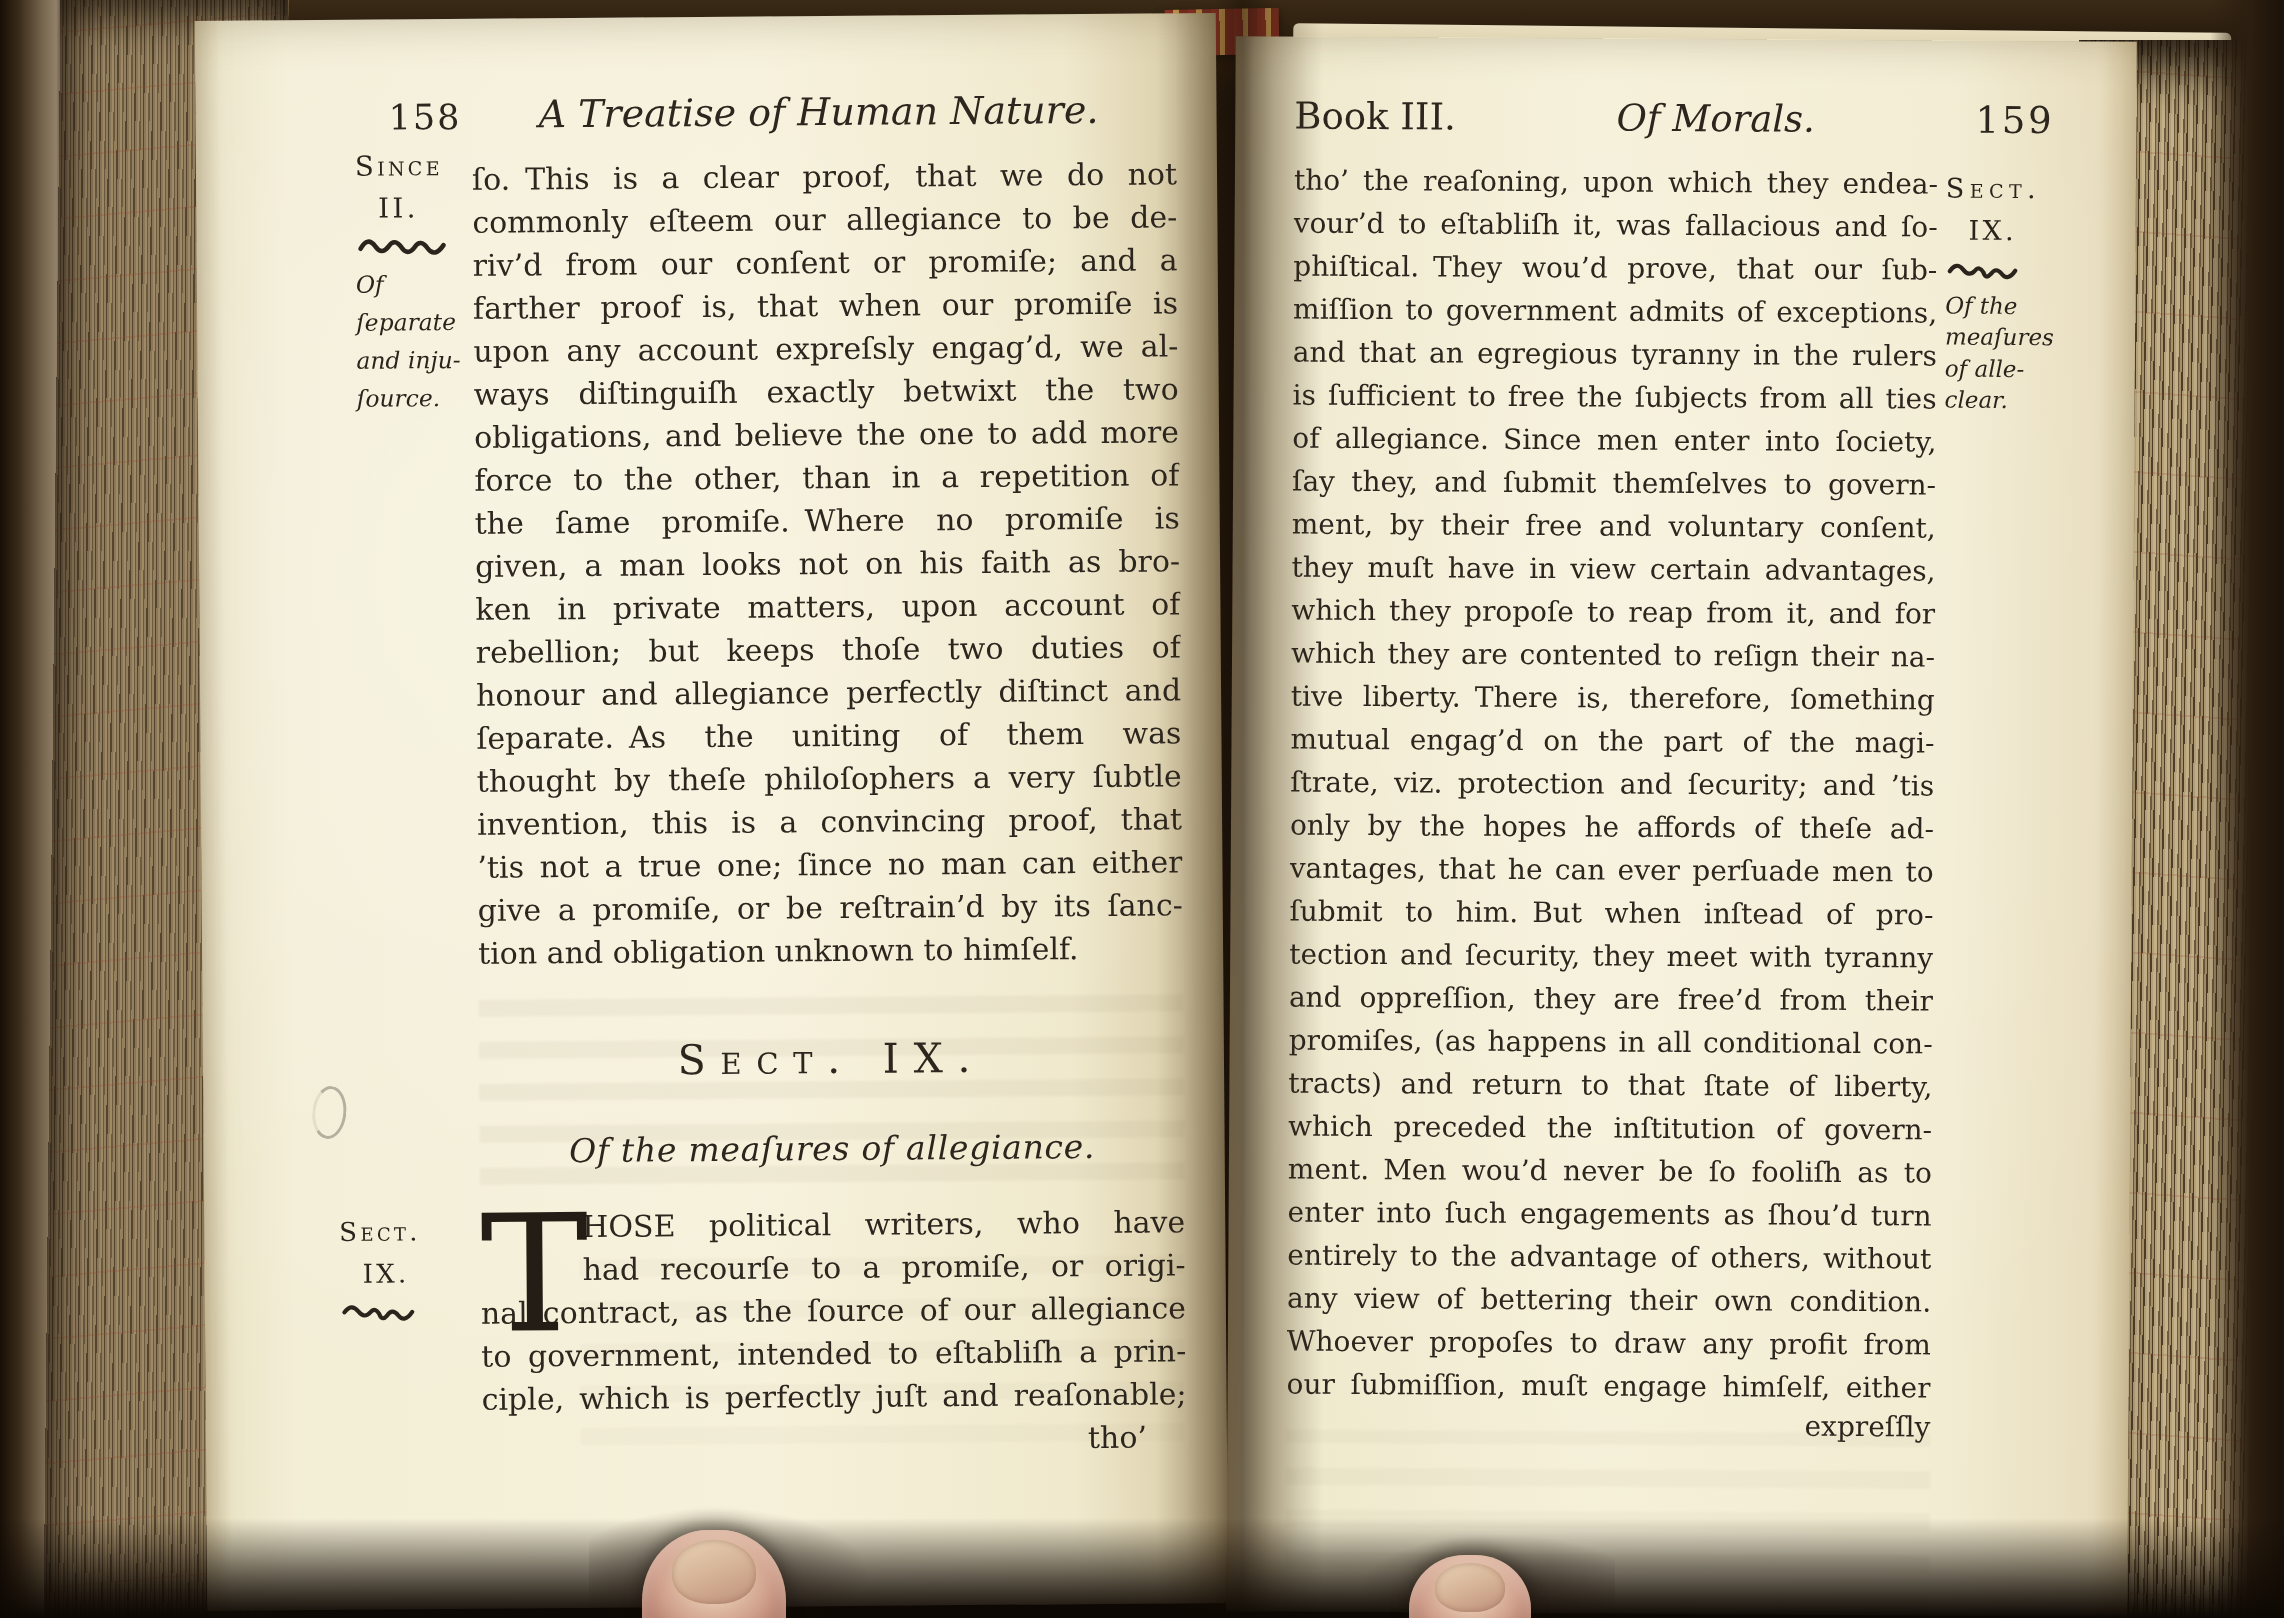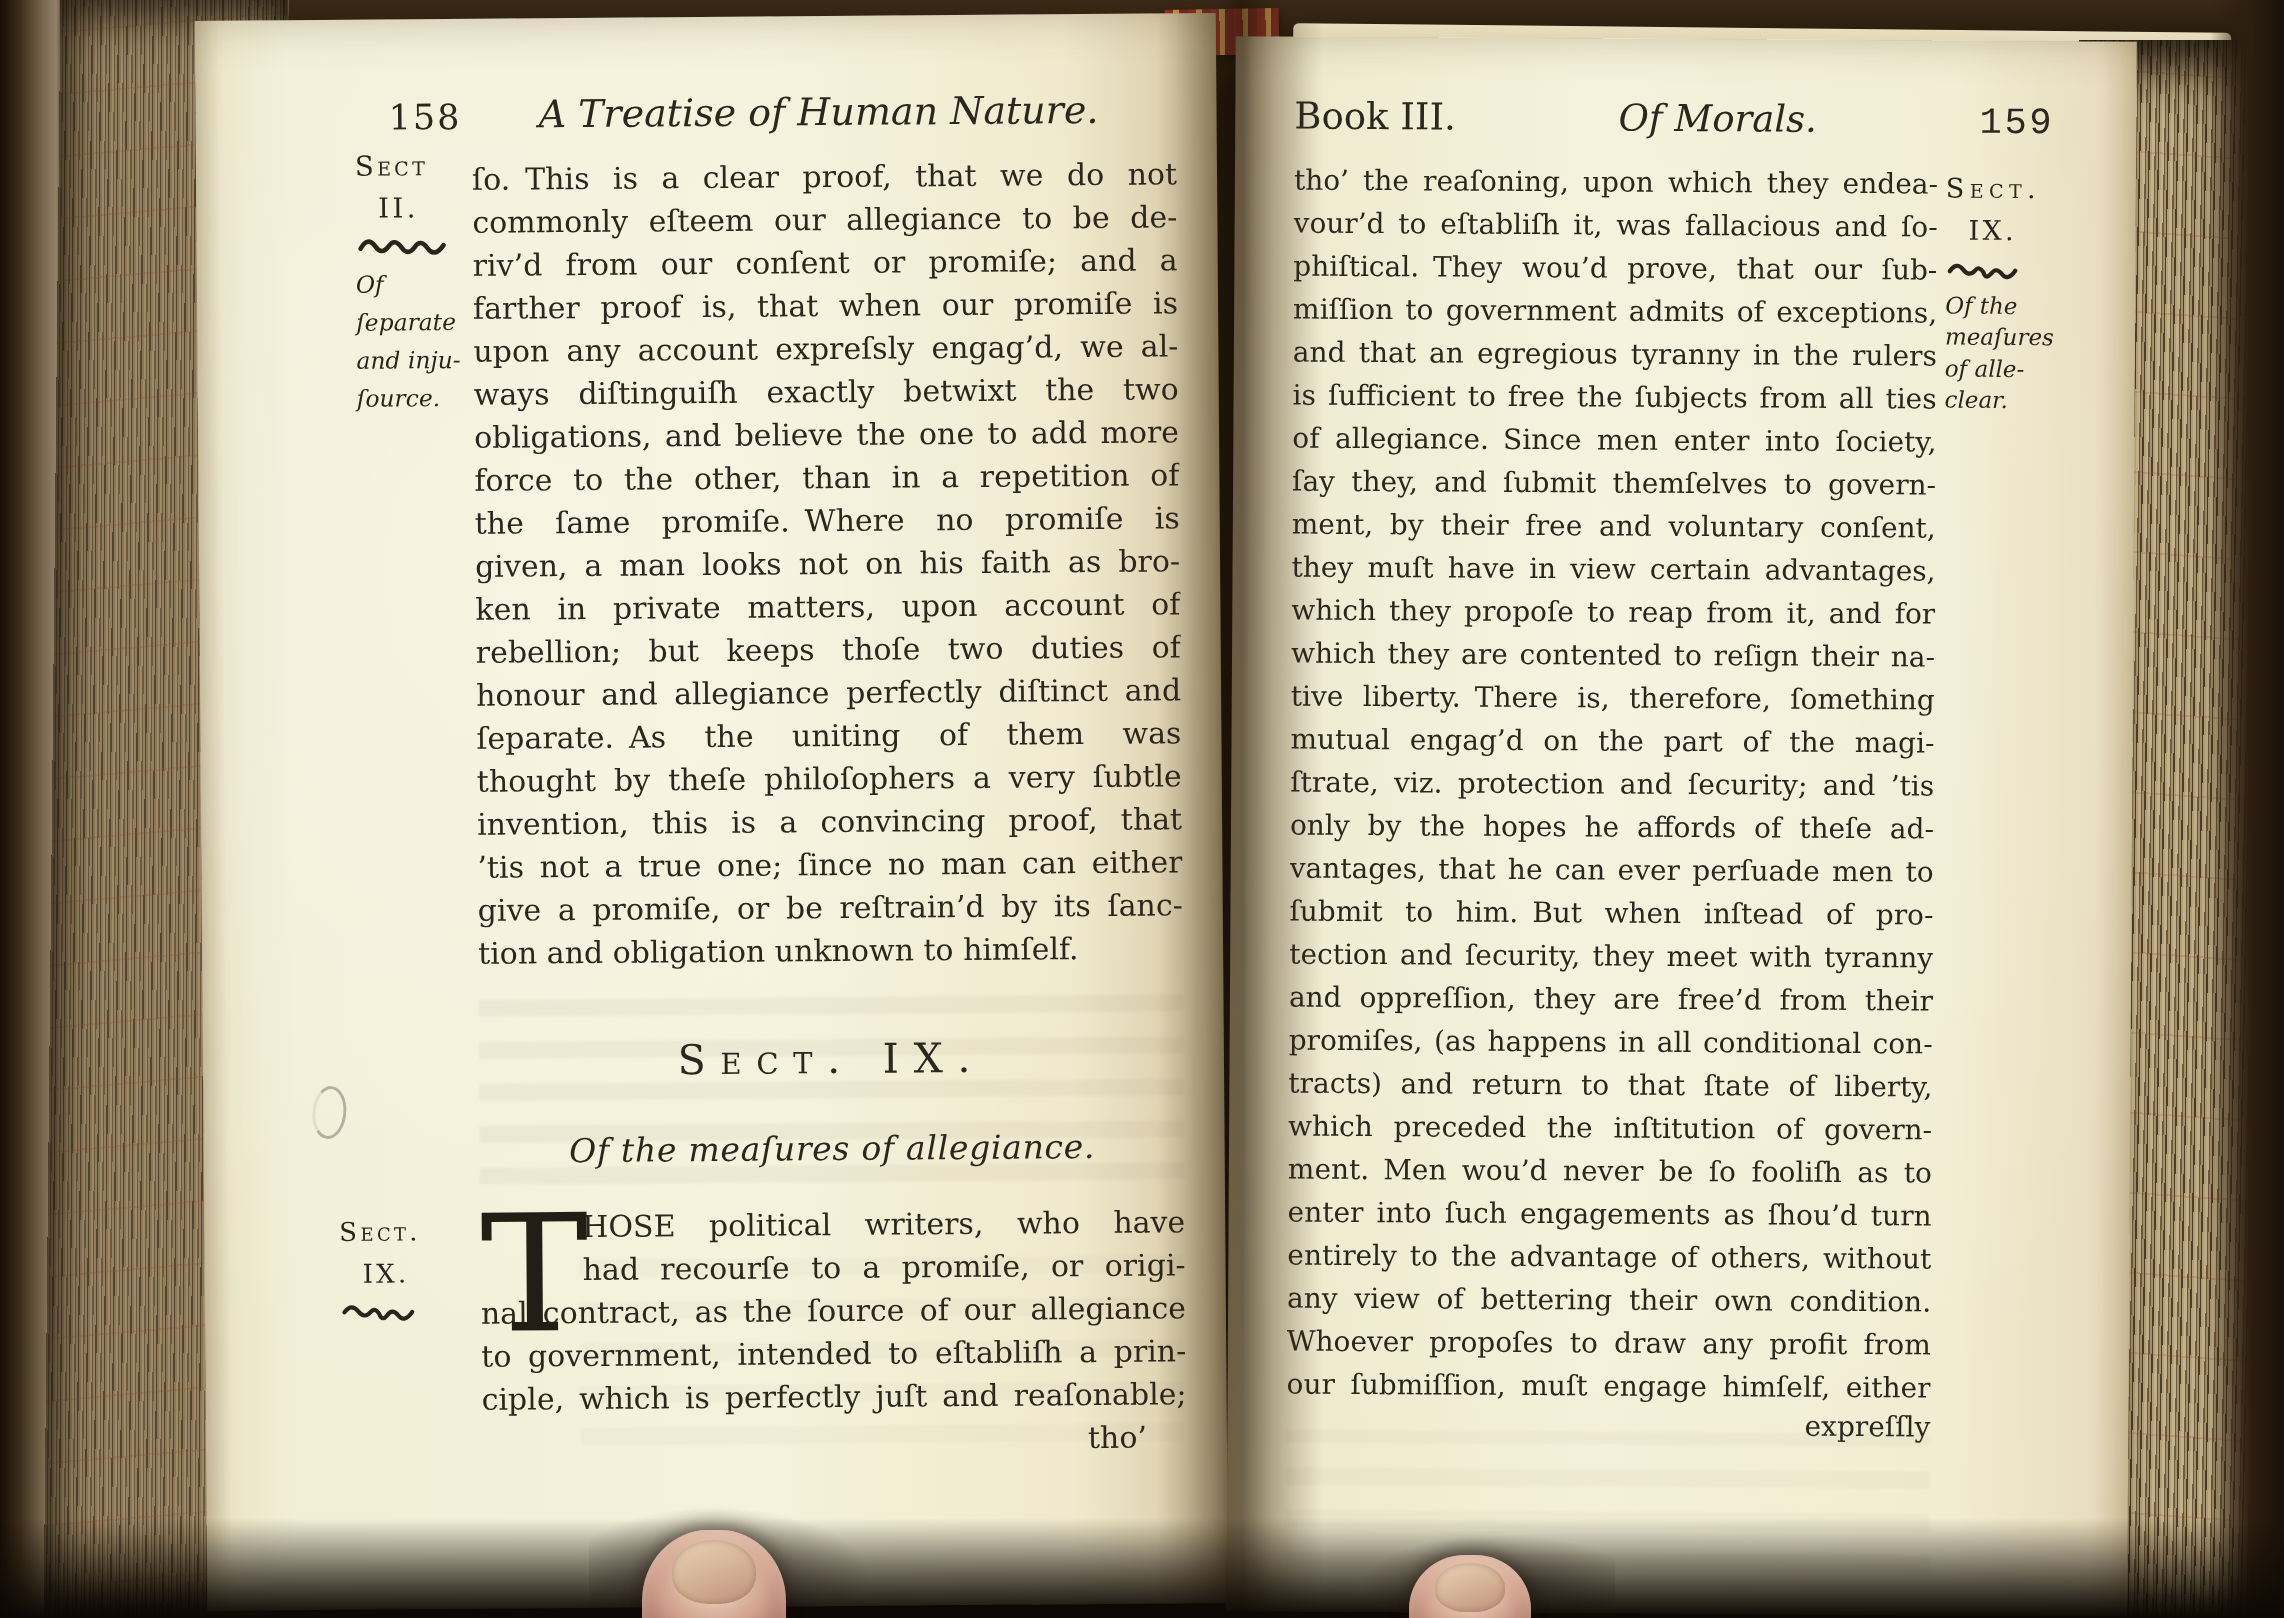--- a/index.html
+++ b/index.html
@@ -98,21 +98,21 @@
   <div class="headband"></div>
 
   <div class="page page-left">
     <div class="ghost" style="left:276px;top:965px;width:705px;height:201px;"></div>
     <div class="ghost" style="left:375px;top:1226px;width:603px;height:201px;opacity:.35;"></div>
 
     <div class="pagenum ink" style="left:193px;top:78px;">158</div>
     <div class="runtitle ink" style="left:268px;top:74px;width:710px;">A Treatise of Human Nature.</div>
 
     <div class="mnote" style="left:159px;top:125px;width:118px;">
-      <div class="mn-caps">Sect</div>
+      <div class="mn-caps">Since</div>
       <div class="mn-caps mn-num">II.</div>
       <svg class="squig" width="100" height="28" viewBox="0 0 100 26">
         <path d="M4 15 q7 -13 15 -2 q6 9 13 0 q6 -9 13 1 q6 9 13 0 q6 -9 13 1 q7 10 16 -3" fill="none" stroke="#2b241d" stroke-width="4.6" stroke-linecap="round"></path>
       </svg>
       <div class="mn-it">
           <div class="mn-line">Of ſeparate</div>
           <div class="mn-line">and inju-</div>
           <div class="mn-line">ſource.</div>
         </div>
     </div>
@@ -166,21 +166,21 @@
 
     <div class="pencil-d" style="left:109px;top:1066px;"></div>
   </div>
 
   <div class="page page-right">
     <div class="ghost" style="left:59px;top:1393px;width:644px;height:181px;opacity:.4;"></div>
 
     <div class="header-right ink" style="left:59px;top:58px;width:760px;">
       <span>Book III.</span>
       <span class="ital">Of Morals.</span>
-      <span style="letter-spacing:2.7px;font-family:Liberation Mono, monospace;">159</span>
+      <span style="letter-spacing:2.7px;">159</span>
     </div>
 
     <div class="mnote ink" style="left:59px;top:122px;width:644px;">
         <div class="jline rp">tho’ the reaſoning, upon which they endea-</div>
         <div class="jline rp">vour’d to eſtabliſh it, was fallacious and ſo-</div>
         <div class="jline rp">phiſtical. They wou’d prove, that our ſub-</div>
         <div class="jline rp">miſſion to government admits of exceptions,</div>
         <div class="jline rp">and that an egregious tyranny in the rulers</div>
         <div class="jline rp">is ſufficient to free the ſubjects from all ties</div>
         <div class="jline rp">of allegiance. Since men enter into ſociety,</div>

